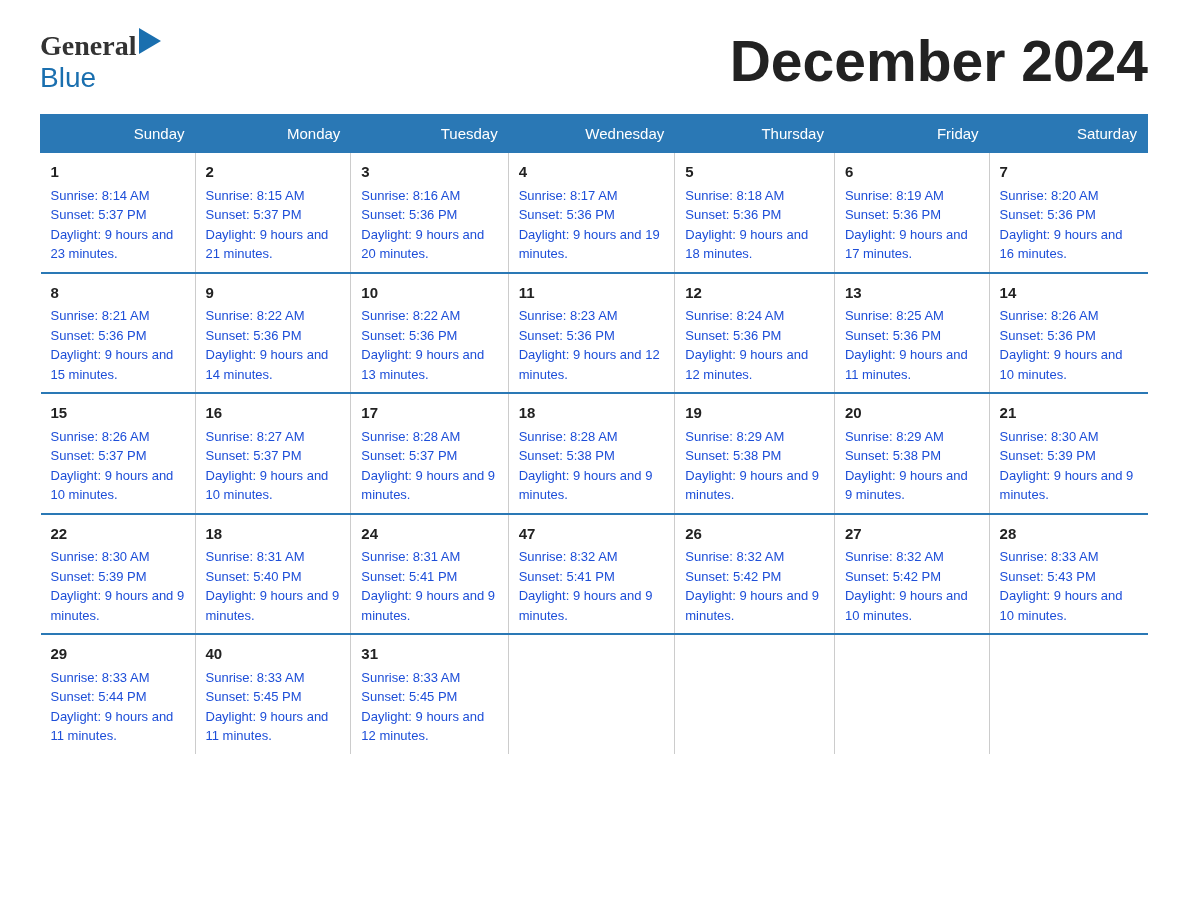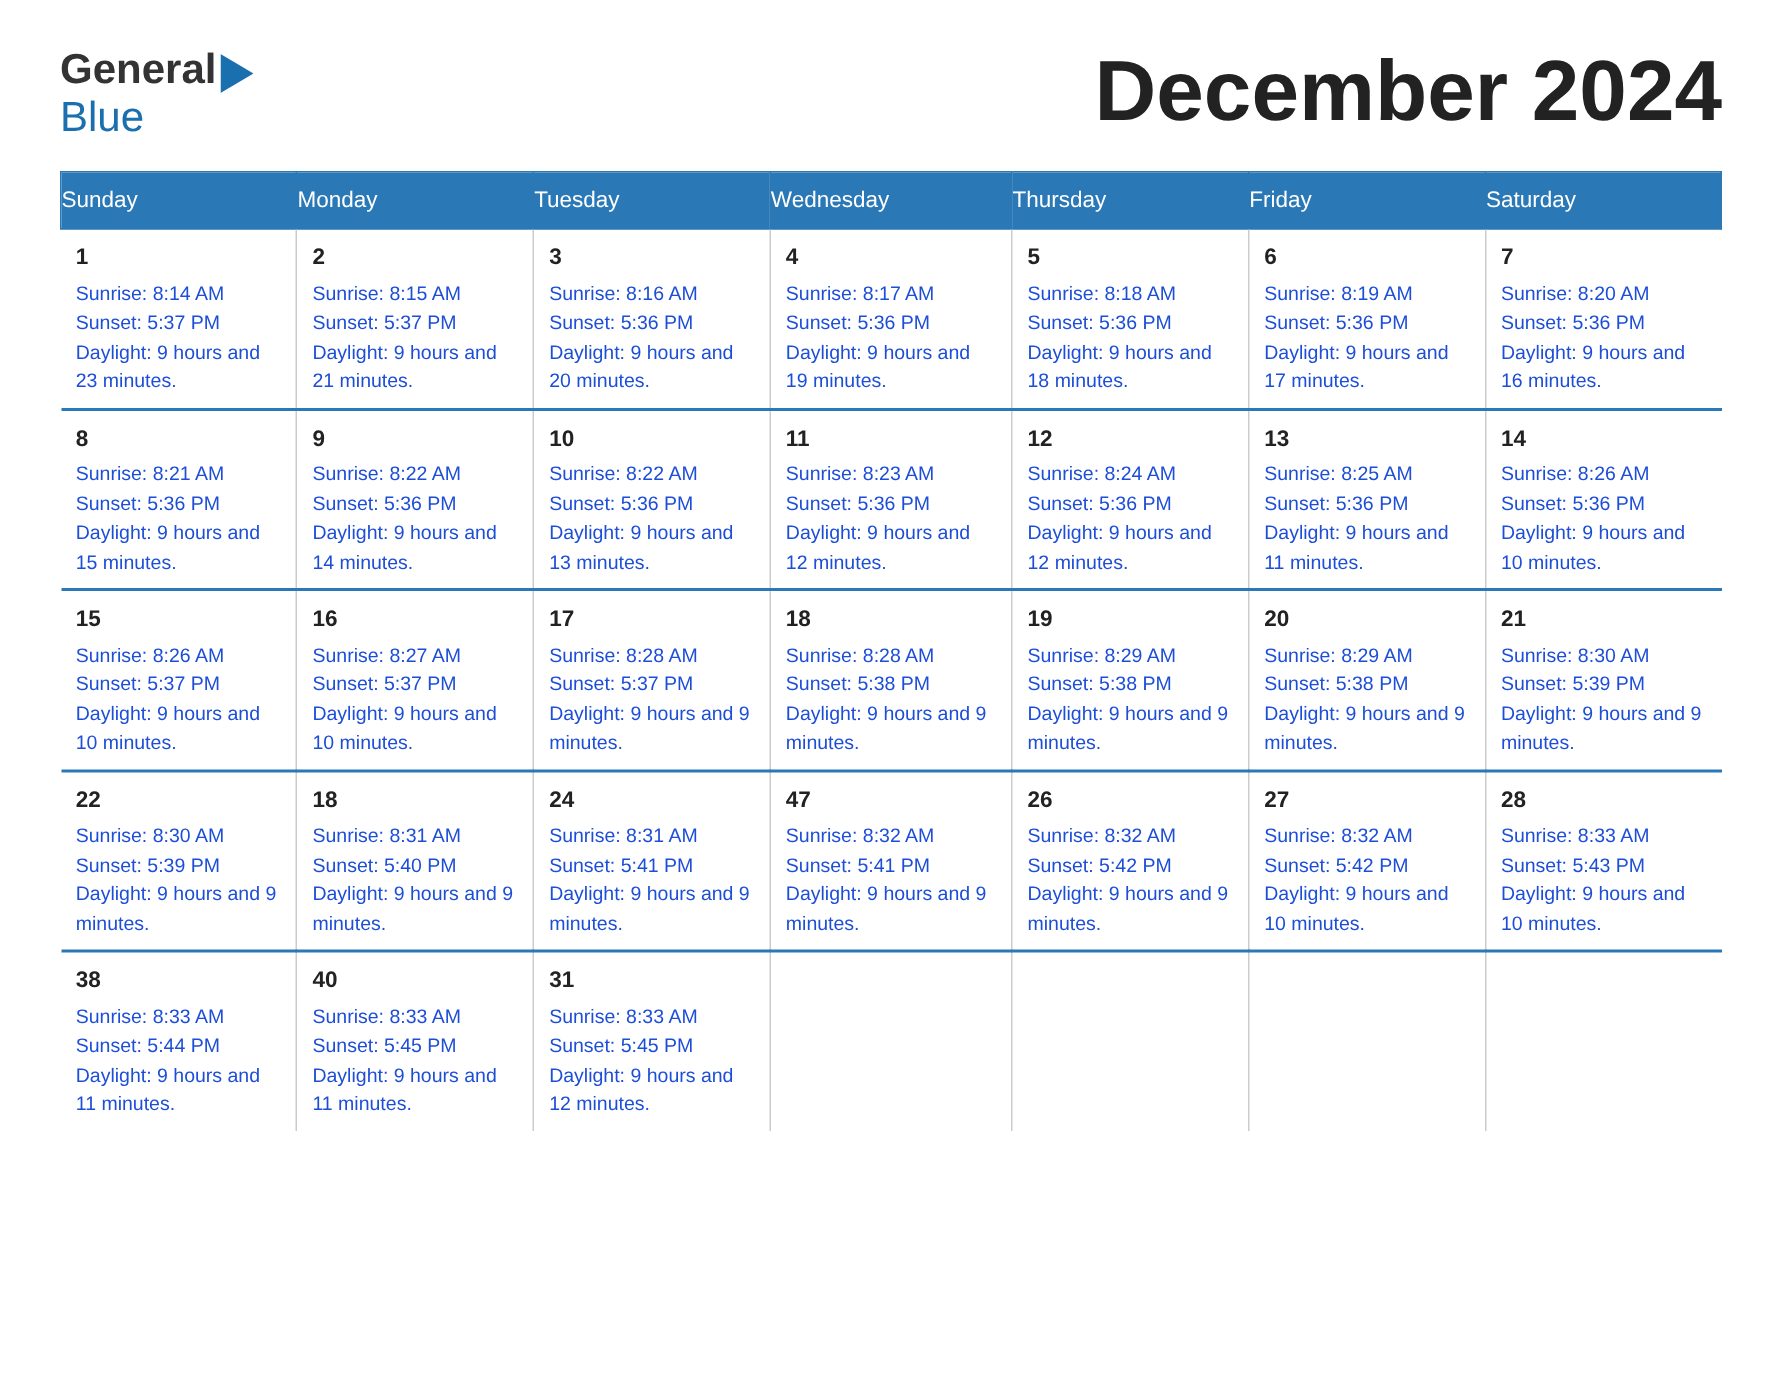--- a/index.html
+++ b/index.html
@@ -29,21 +29,22 @@
       font-size: 28px;
       font-weight: normal;
       color: #1a6faf;
     }
     .logo-wrapper {
       display: flex;
       flex-direction: column;
     }
     .logo-line1 {
       display: flex;
-      align-items: flex-end;
+      align-items: flex-start;
+      font-family: Liberation Serif, serif;
     }
     .title-block {
       text-align: right;
     }
     .title-block h1 {
       font-size: 57px;
       font-weight: bold;
       color: #222;
       line-height: 1.1;
     }
@@ -56,22 +57,22 @@
     table {
       width: 100%;
       border-collapse: collapse;
       font-size: 13.5px;
     }
     thead tr {
       background-color: #2a78b5;
       color: #fff;
     }
     thead th {
-      padding: 10px 0;
-      text-align: left;
+      padding: 10px 10px;
+      text-align: right;
       font-size: 15px;
       font-weight: normal;
       border: 1px solid #2a78b5;
     }
     tbody tr {
       border-bottom: 2px solid #2a78b5;
     }
     tbody td {
       padding: 8px 10px;
       vertical-align: top;
@@ -251,21 +252,21 @@
           <span class="day-num">27</span>
           <div class="day-info">Sunrise: 8:32 AM<br>Sunset: 5:42 PM<br>Daylight: 9 hours and 10 minutes.</div>
         </td>
         <td>
           <span class="day-num">28</span>
           <div class="day-info">Sunrise: 8:33 AM<br>Sunset: 5:43 PM<br>Daylight: 9 hours and 10 minutes.</div>
         </td>
       </tr>
       <tr>
         <td>
-          <span class="day-num">38</span>
+          <span class="day-num">29</span>
           <div class="day-info">Sunrise: 8:33 AM<br>Sunset: 5:44 PM<br>Daylight: 9 hours and 11 minutes.</div>
         </td>
         <td>
           <span class="day-num">40</span>
           <div class="day-info">Sunrise: 8:33 AM<br>Sunset: 5:45 PM<br>Daylight: 9 hours and 11 minutes.</div>
         </td>
         <td>
           <span class="day-num">31</span>
           <div class="day-info">Sunrise: 8:33 AM<br>Sunset: 5:45 PM<br>Daylight: 9 hours and 12 minutes.</div>
         </td>

